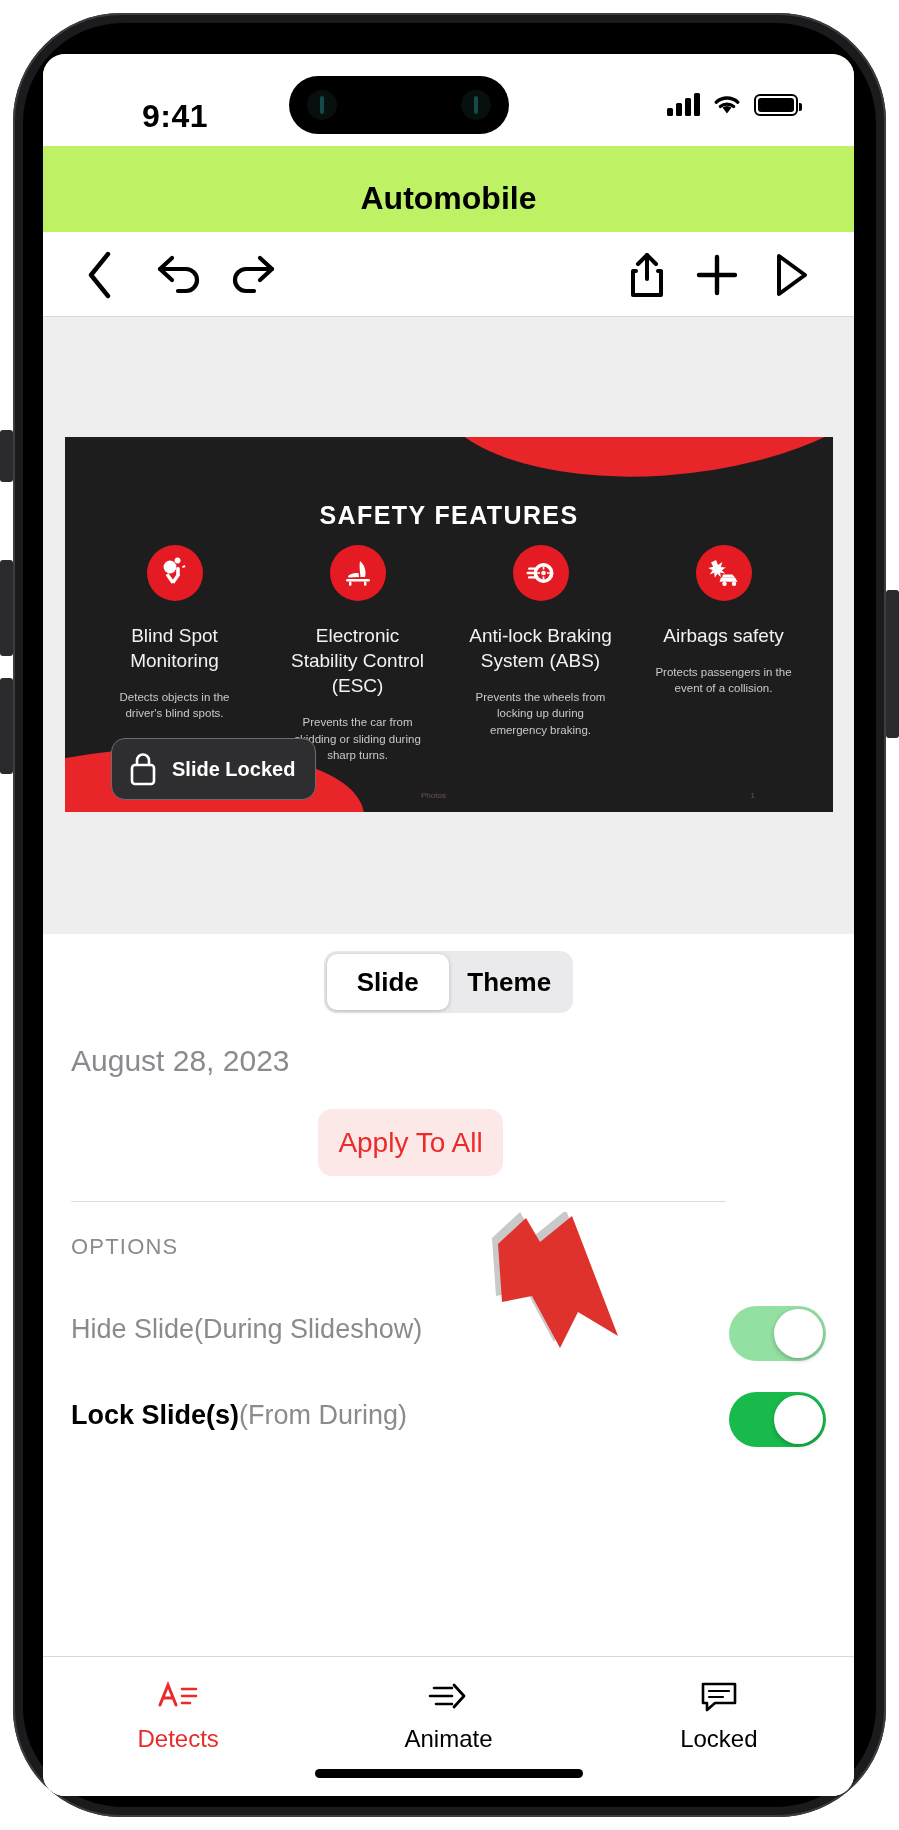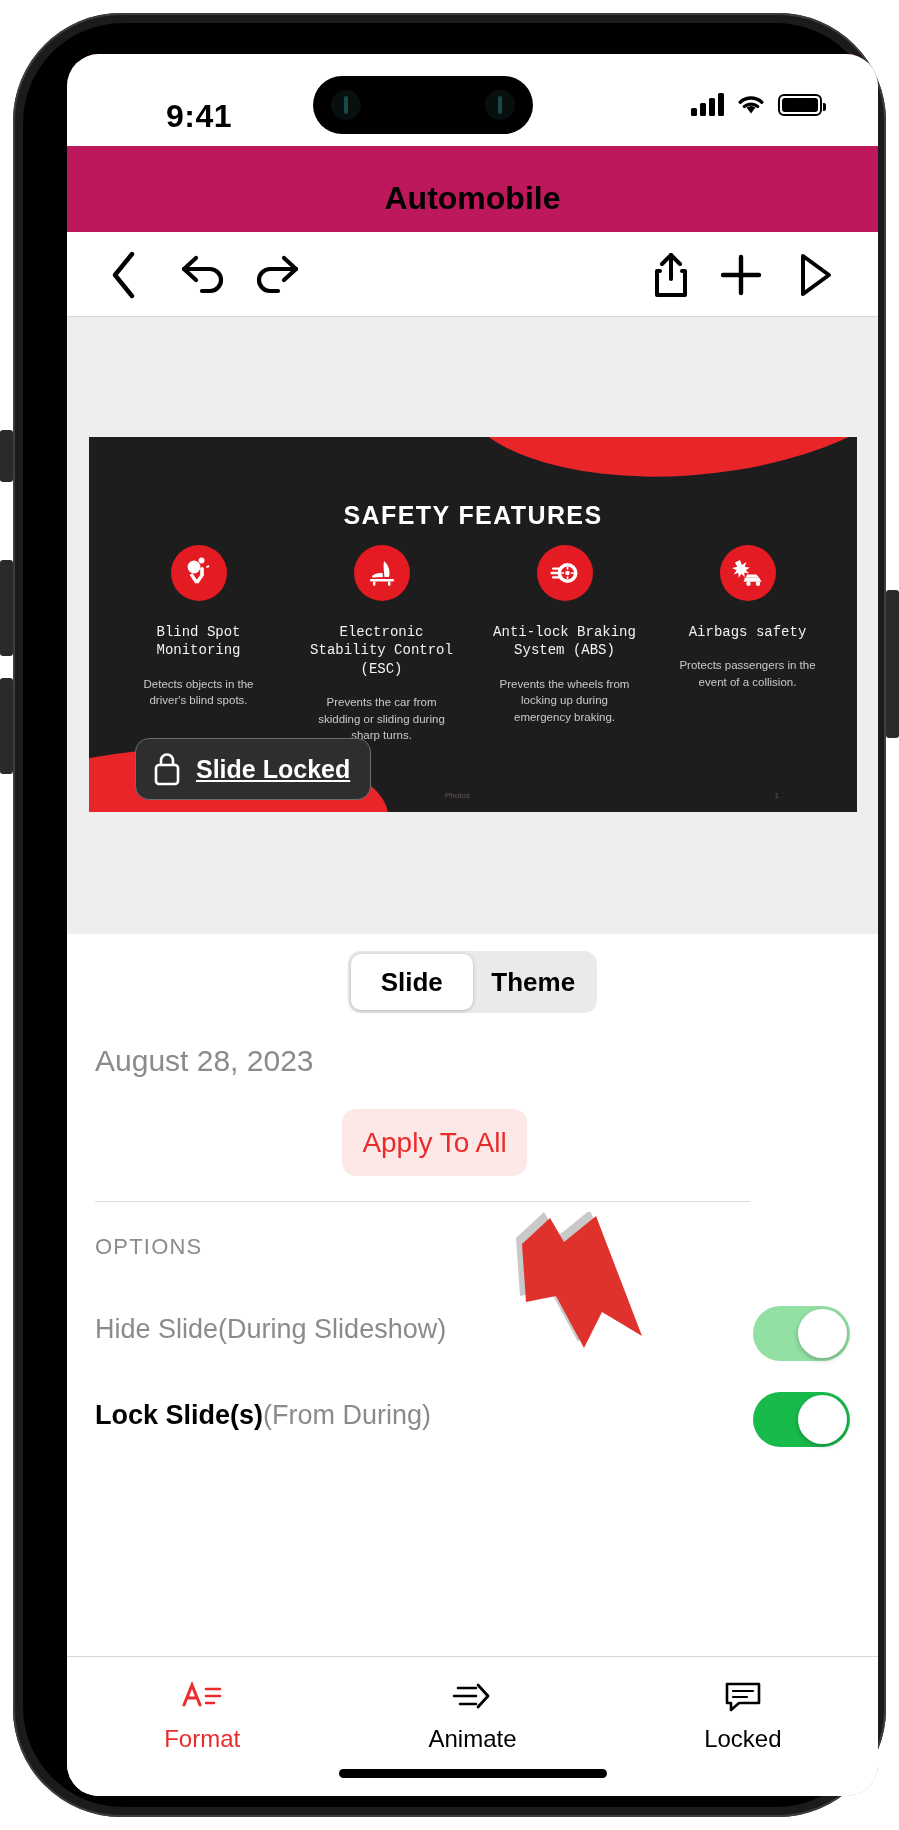--- a/index.html
+++ b/index.html
@@ -24,24 +24,24 @@
     background: #1b1b1d;
     box-shadow: inset 0 0 0 2px #3d3d40;
   }
   .phone-frame-inner {
     position: absolute; left: 10px; top: 10px;
     width: 853px; height: 1784px;
     border-radius: 100px;
     background: #000;
   }
   .screen {
-    position: absolute; left: 44px; top: 31px;
+    position: absolute; left: 20px; top: 31px;
     width: 811px; height: 1742px;
-    border-radius: 32px;
-    background: #be185d;
+    border-radius: 22px;
+    background: #bef264;
     overflow: hidden;
   }
 
   
   .status-bar {
     position: absolute; left: 0; top: 0; width: 811px; height: 92px;
     background: #fff;
   }
   .status-time {
     position: absolute; left: 72px; top: 44px; width: 120px;
@@ -151,42 +151,42 @@
     position: absolute; left: 18px; top: 108px; width: 732px;
     display: flex;
   }
   .feature { width: 183px; text-align: center; }
   .f-badge {
     width: 56px; height: 56px; border-radius: 50%;
     background: #e41b22; margin: 0 auto 22px auto;
     display: flex; align-items: center; justify-content: center;
   }
   .f-title {
-    color: #f2f2f2; font-size: 14px; line-height: 1.32;
-    padding: 0 16px; margin-bottom: 16px; font-family: Liberation Mono, monospace;
+    color: #f2f2f2; font-size: 19px; line-height: 1.32;
+    padding: 0 16px; margin-bottom: 16px;
   }
   .f-desc {
     color: #c9c9c9; font-size: 11.5px; line-height: 1.42;
     padding: 0 18px;
   }
   .slide-footer-left, .slide-footer-right {
     position: absolute; bottom: 12px; color: #6a5656; font-size: 8px;
   }
   .slide-footer-left { left: 356px; }
   .slide-footer-right { right: 78px; }
 
   
   .locked-badge {
     position: absolute; left: 68px; top: 684px;
     height: 62px; padding: 0 20px 0 16px;
     display: flex; align-items: center; gap: 14px;
     background: #2e2e30; border: 1.5px solid #6d6d70;
     border-radius: 14px;
   }
-  .locked-badge .txt { color: #fff; font-size: 25px; font-weight: bold; text-decoration: underline; }
+  .locked-badge .txt { color: #fff; font-size: 20px; font-weight: bold; }
 
   
   .inspector {
     position: absolute; left: 0; top: 880px; width: 811px; height: 862px;
     background: #fff;
   }
   .segmented {
     position: absolute; left: 281px; top: 17px;
     width: 249px; height: 62px;
     background: #eaeaec; border-radius: 13px;
@@ -474,21 +474,21 @@
               <div class="knob"></div>
             </div>
           </div>
 
           <div class="tabbar">
             <div class="tab active">
               <svg width="44" height="34" viewBox="0 0 44 34">
                 <path d="M4 26 L12 6 L20 26 M7.6 19 H16.4" stroke="#ea2b2b" stroke-width="3" fill="none" stroke-linecap="round"></path>
                 <path d="M26 10 H40 M26 17 H40 M26 24 H34" stroke="#ea2b2b" stroke-width="2.6" stroke-linecap="round"></path>
               </svg>
-              <span class="tlabel">Format</span>
+              <span class="tlabel">Detects</span>
             </div>
             <div class="tab">
               <svg width="44" height="34" viewBox="0 0 44 34">
                 <path d="M8 9 H26 M4 17 H26 M10 25 H26" stroke="#000" stroke-width="2.6" stroke-linecap="round"></path>
                 <path d="M28 6 L38 17 L28 28" stroke="#000" stroke-width="2.8" fill="none" stroke-linecap="round" stroke-linejoin="round"></path>
               </svg>
               <span class="tlabel">Animate</span>
             </div>
             <div class="tab">
               <svg width="40" height="34" viewBox="0 0 40 34">

